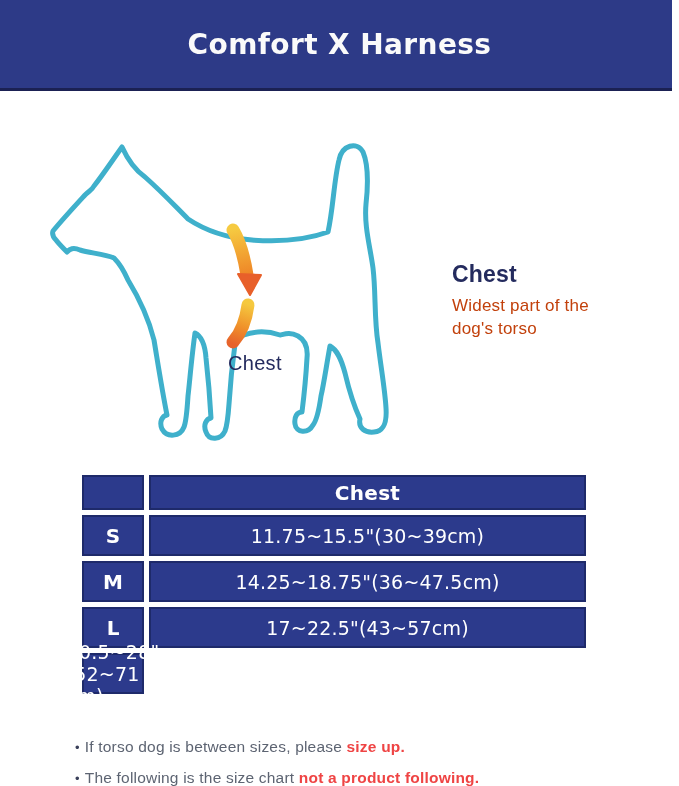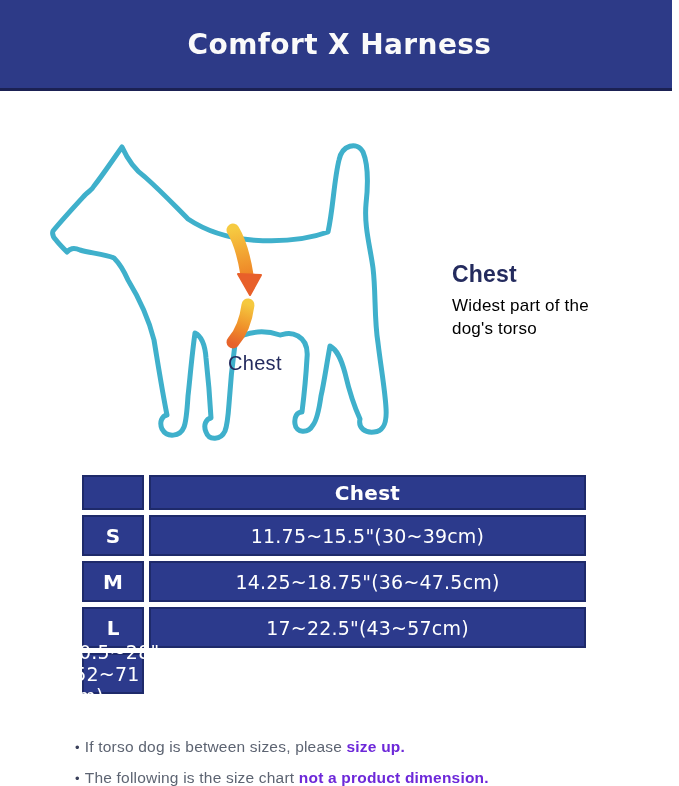--- a/index.html
+++ b/index.html
@@ -21,41 +21,41 @@
   .dog-svg{position:absolute;left:40px;top:128px;}
   .measure-label{
     position:absolute;left:228px;top:352px;
     color:#242b5e;font-size:20px;letter-spacing:.3px;
   }
   .info{position:absolute;left:452px;top:261px;width:170px;}
   .info .info-title{
     margin:0 0 6px 0;color:#242b5e;font-size:23px;font-weight:600;letter-spacing:.2px;
   }
   .info .info-desc{
-    margin:0;color:#000000;font-size:17px;line-height:23px;width:160px;letter-spacing:.2px;
+    margin:0;color:#c2410c;font-size:17px;line-height:23px;width:160px;letter-spacing:.2px;
   }
   
   .size-table{
     position:absolute;left:82px;top:475px;
     display:grid;grid-template-columns:62px 437px;
     grid-template-rows:35px 41px 41px 41px 41px;gap:5px;
   }
   .cell{
     background:#2c3a8c;border:2px solid #1e2a6a;box-sizing:border-box;
     display:flex;align-items:center;justify-content:center;color:#ffffff;
     font-family:"DejaVu Sans",sans-serif;
   }
   .cell.col-head{font-size:20px;font-weight:700;letter-spacing:.3px;}
   .cell.size-name{font-size:20px;font-weight:700;}
   .cell.size-value{font-size:19px;font-weight:500;letter-spacing:.2px;}
   
   .notes{position:absolute;left:75px;top:738px;color:#5d6472;font-size:15.5px;}
   .note-line{margin:0 0 13px 0;letter-spacing:.2px;}
   .note-line .bullet{font-size:13px;margin-right:5px;color:#3a405a;}
-  .note-line b{color:#6d28d9;font-weight:700;}
+  .note-line b{color:#ef4444;font-weight:700;}
 </style>
 </head>
 <body>
 
 <div class="page">
 
   <div class="banner">
     <span class="title">Comfort X Harness</span>
   </div>
 
@@ -145,17 +145,17 @@
     <div class="cell size-value">17~22.5"(43~57cm)</div>
 
     <div class="cell size-value">20.5~28"(52~71 cm)</div>
   </div>
 
   <div class="notes">
     <p class="note-line">
       <span class="bullet">•</span><span>If torso dog is between sizes, please </span><b>size up.</b>
     </p>
     <p class="note-line">
-      <span class="bullet">•</span><span>The following is the size chart </span><b>not a product dimension.</b>
+      <span class="bullet">•</span><span>The following is the size chart </span><b>not a product following.</b>
     </p>
   </div>
 
 </div>
 
 </body></html>

